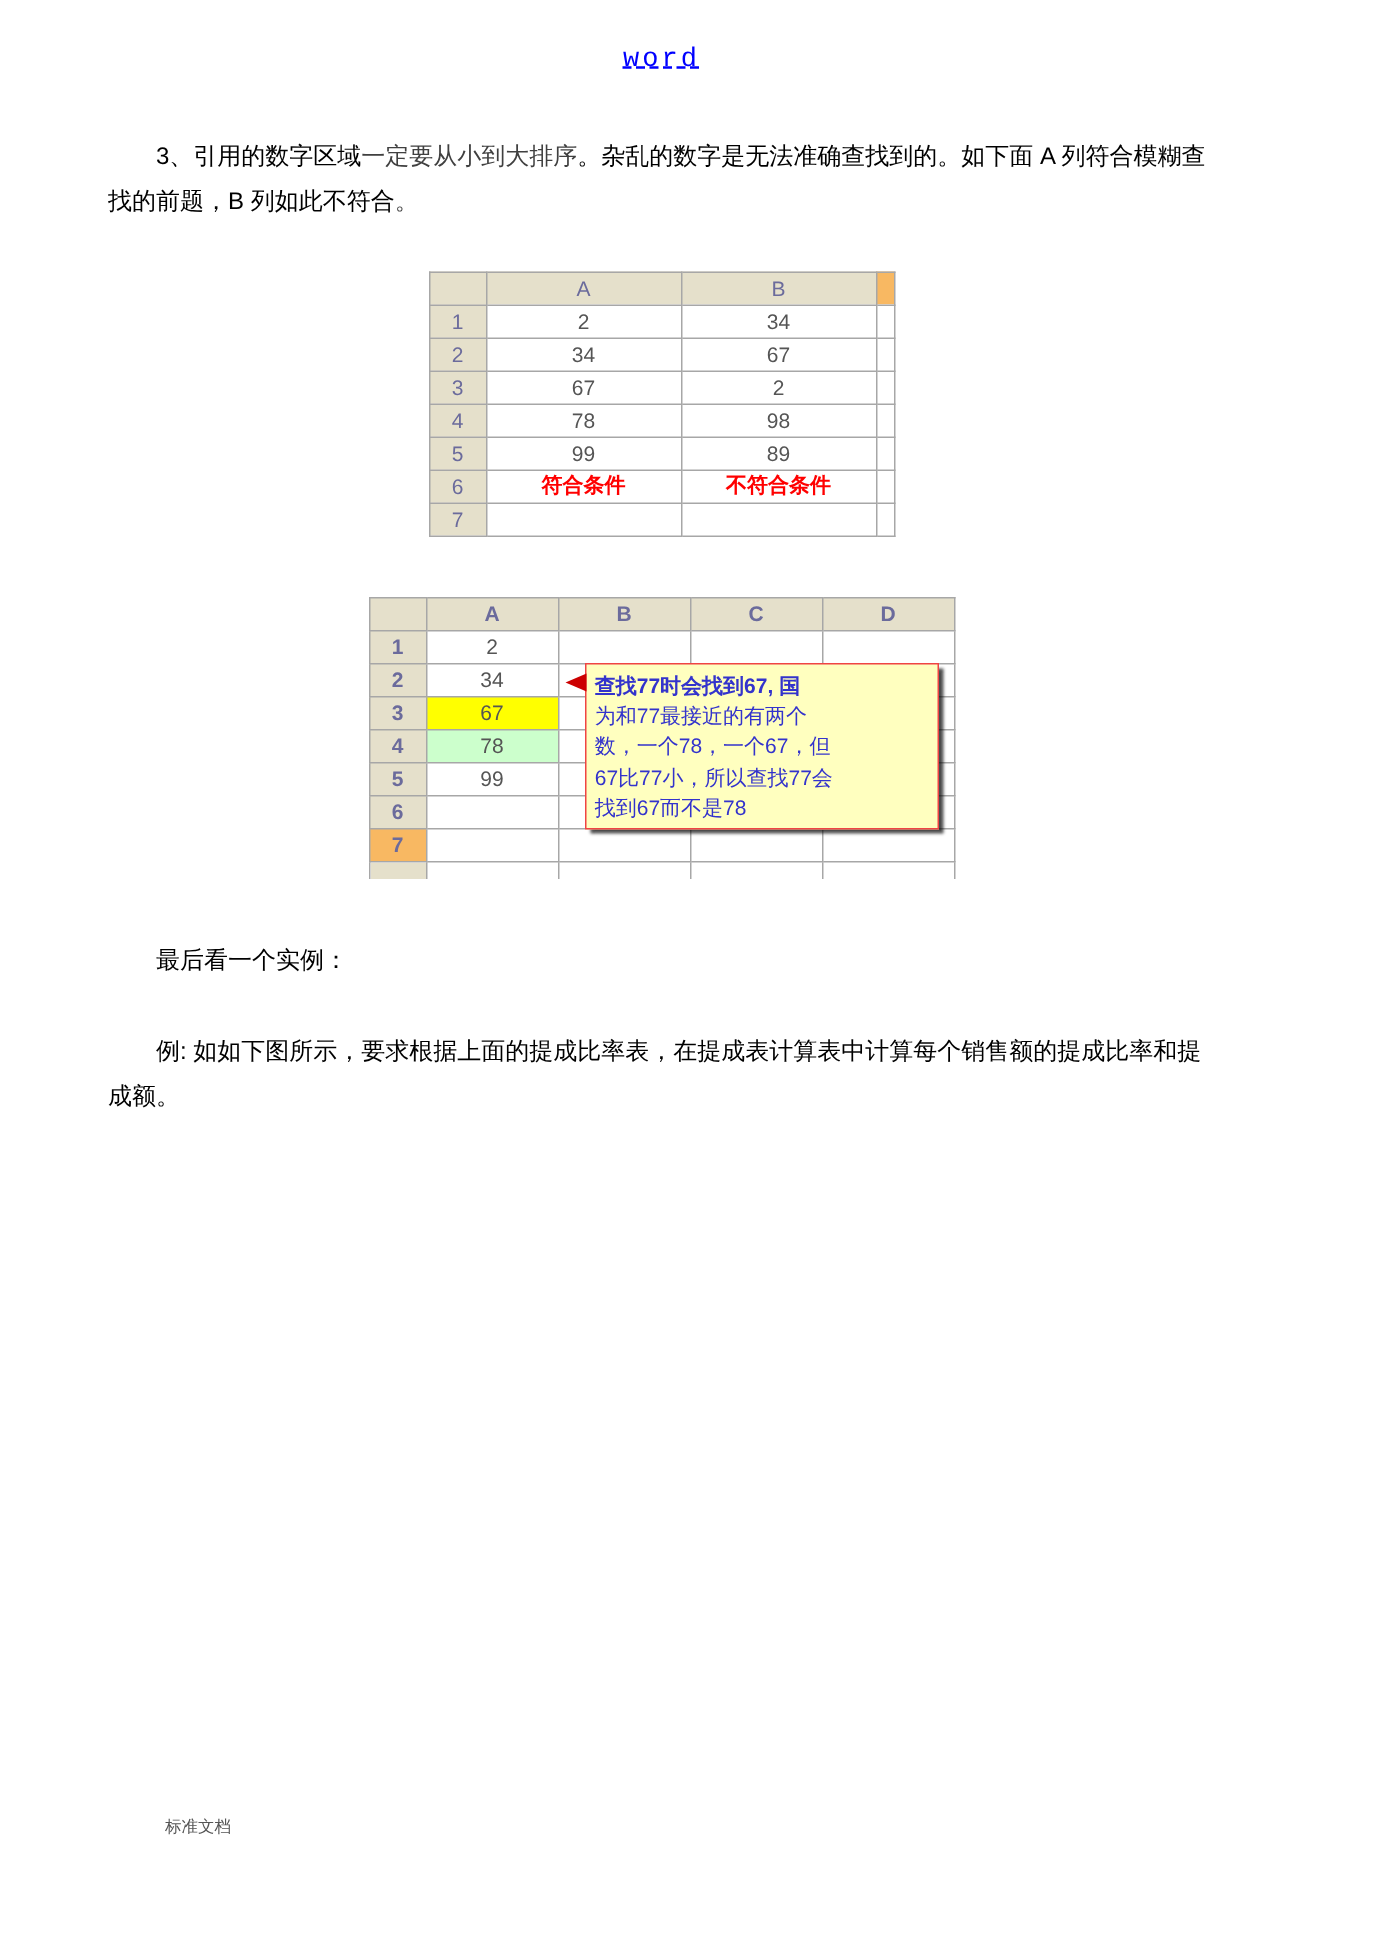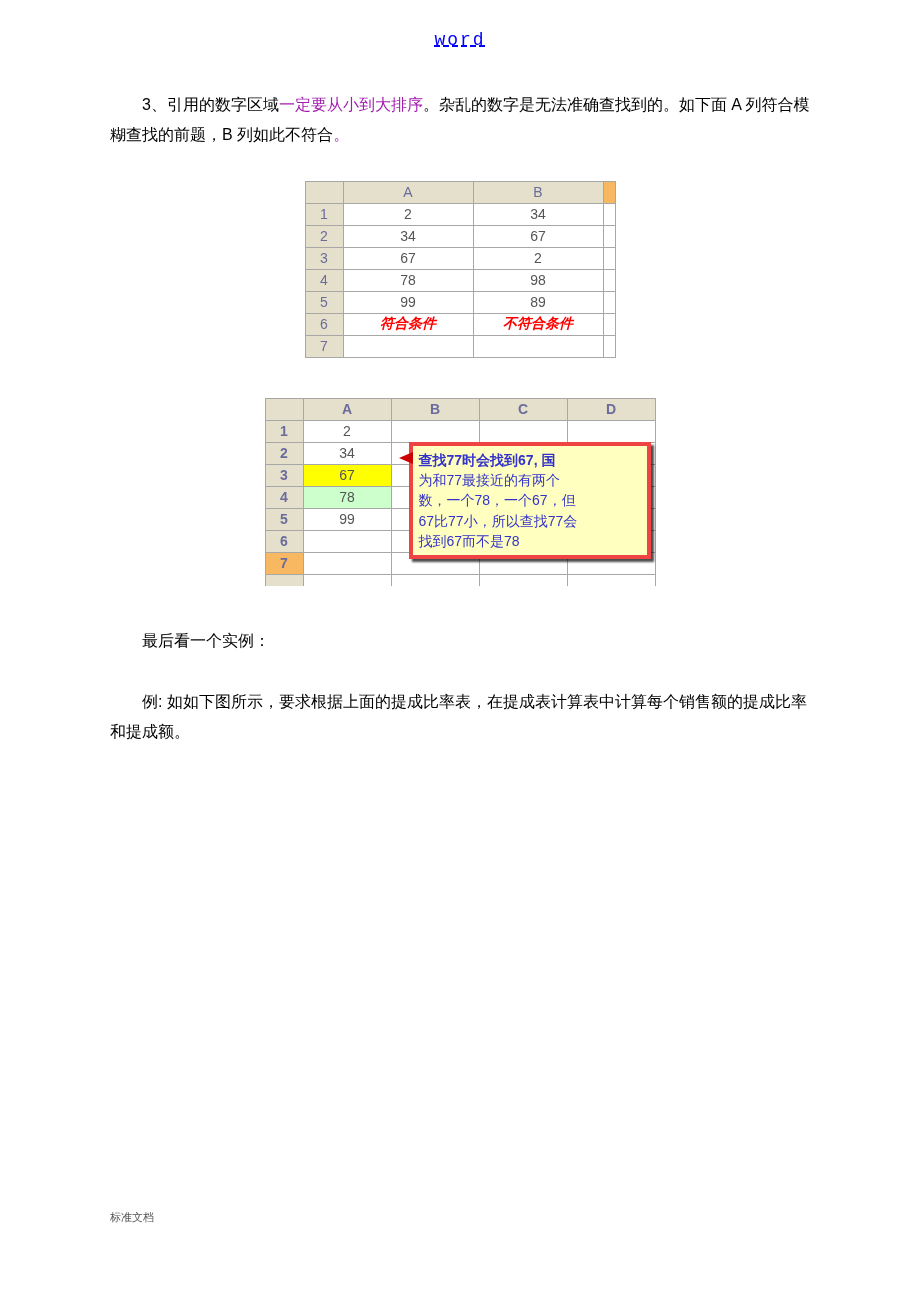--- a/index.html
+++ b/index.html
@@ -3,21 +3,21 @@
   <meta charset="utf-8">
   <style>
     body {
       margin: 0;
       padding: 0;
       background: #ffffff;
       font-family: "SimSun", "Microsoft YaHei", sans-serif;
       width: 920px;
     }
     .page {
-      padding: 30px 110px 40px 110px;
+      padding: 30px 110px 40px 72px;
       position: relative;
       min-height: 1260px;
       box-sizing: border-box;
     }
     .header-link {
       text-align: center;
       color: #0000ff;
       text-decoration: underline;
       text-decoration-style: dashed;
       font-family: "Courier New", monospace;
@@ -26,21 +26,21 @@
       letter-spacing: 2px;
     }
     .para {
       font-size: 16px;
       line-height: 1.9;
       color: #000;
       margin-bottom: 30px;
       text-indent: 2em;
     }
     .red-text {
-      color: #a21caf;
+      color: #404040;
     }
     .table1-wrap {
       display: flex;
       justify-content: center;
       margin-bottom: 40px;
     }
     .excel-table {
       border-collapse: collapse;
       font-family: "SimSun", sans-serif;
     }
@@ -69,21 +69,20 @@
       width: 38px;
     }
     .excel-table .cell {
       background: #ffffff;
       color: #555;
       width: 130px;
     }
     .excel-table .cell-red {
       color: #ff0000;
       font-weight: bold;
-      font-style: italic;
     }
     .excel-table .colhdr-narrow {
       background: #f8b862;
       width: 12px;
       padding: 0;
     }
     .excel-table .cell-narrow {
       background: #ffffff;
       width: 12px;
       padding: 0;
@@ -130,21 +129,21 @@
     .table2 .hl-green {
       background: #ccffcc;
     }
     .table2 .hl-orange {
       background: #f8b862;
     }
     .tooltip-box {
       position: absolute;
       width: 222px;
       background: #ffffbf;
-      border: 4px solid #ef4444;
+      border: 1px solid #ef4444;
       box-shadow: 3px 3px 2px rgba(0,0,0,0.7);
       padding: 4px 6px;
       font-size: 14px;
       color: #3333cc;
       line-height: 1.45;
       text-align: left;
       z-index: 10;
     }
     .tooltip-first-line {
       font-weight: bold;

